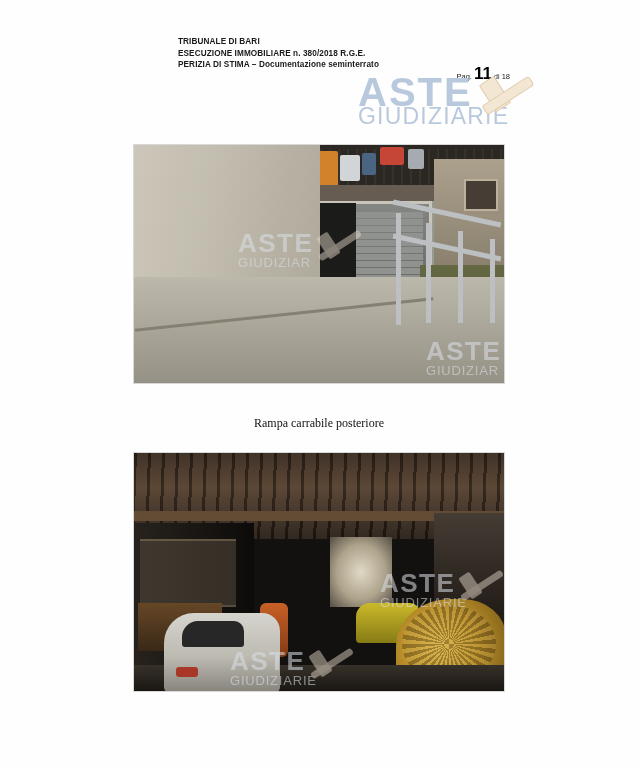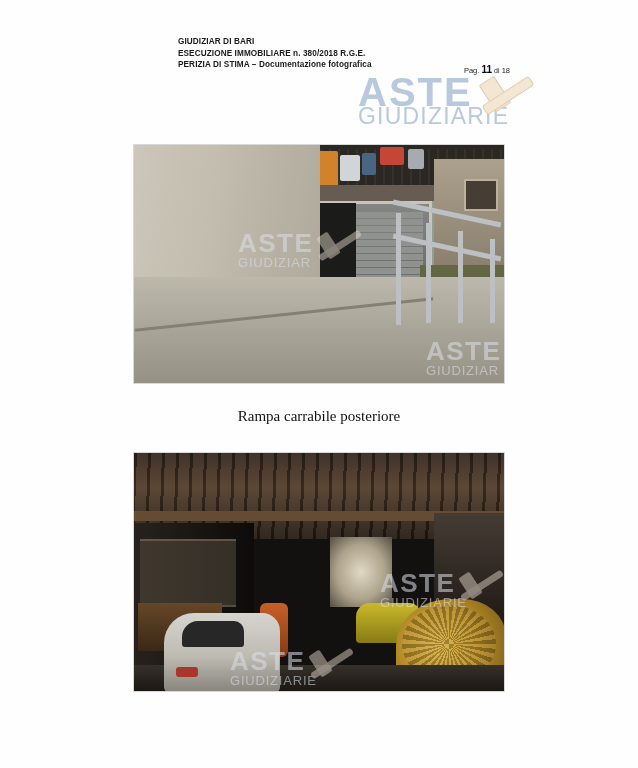--- a/index.html
+++ b/index.html
@@ -43,21 +43,21 @@
   
   .pager {
     position: absolute;
     right: 128px;
     top: 64px;
     font-size: 7.5px;
     color: #222;
     white-space: nowrap;
   }
   .pager .num {
-    font-size: 10px;
+    font-size: 17px;
     font-weight: bold;
     color: #000;
     vertical-align: baseline;
   }
   .pager .di {
     font-size: 7px;
   }
   .pager .tot {
     font-size: 7.5px;
   }
@@ -184,23 +184,23 @@
     width: 372px;
     overflow: hidden;
     background: #555;
     border: 1px solid #d8d8d8;
     box-sizing: border-box;
   }
   .caption {
     width: 372px;
     text-align: center;
     font-family: "Liberation Serif", serif;
-    font-size: 15px;
+    font-size: 12px;
     color: #111;
-    margin-top: 24px;
+    margin-top: 32px;
   }
 
   
   #photo1 { height: 240px; }
   .p1-sky {
     position: absolute; left: 0; top: 0; width: 100%; height: 100%;
     background: #9fa69c;
   }
   .p1-wall-left {
     position: absolute; left: 0; top: 0; width: 186px; height: 185px;
@@ -376,23 +376,23 @@
     position: absolute; left: 0; top: 0; right: 0; bottom: 0;
     background: rgba(0,0,0,0.06);
   }
 </style>
 </head>
 <body>
 
 <div class="page">
 
   <div class="header">
-    <div class="header-line">GIUDIZIAR DI BARI</div>
+    <div class="header-line">TRIBUNALE DI BARI</div>
     <div class="header-line reg">ESECUZIONE IMMOBILIARE n. 380/2018 R.G.E.</div>
-    <div class="header-line third">PERIZIA DI STIMA – Documentazione fotografica</div>
+    <div class="header-line third">PERIZIA DI STIMA – Documentazione seminterrato</div>
   </div>
 
   <div class="pager">
     <span>Pag.</span>
     <span class="num">11</span>
     <span class="di">di</span>
     <span class="tot">18</span>
   </div>
 
   <div class="wm-logo">

